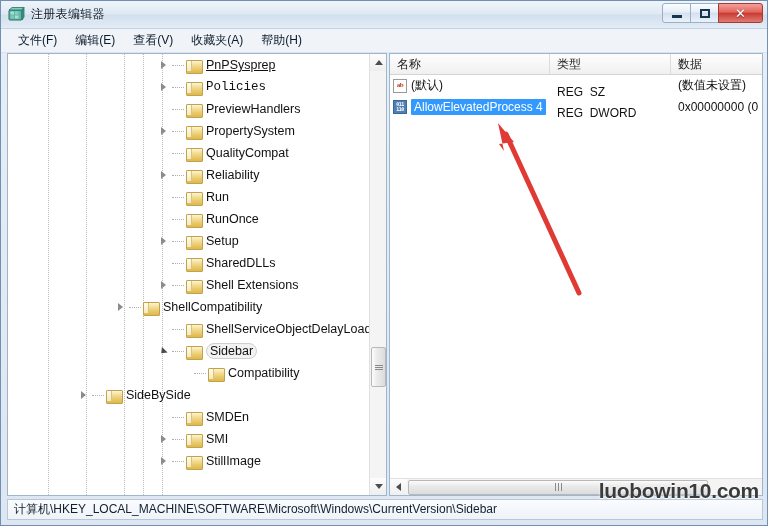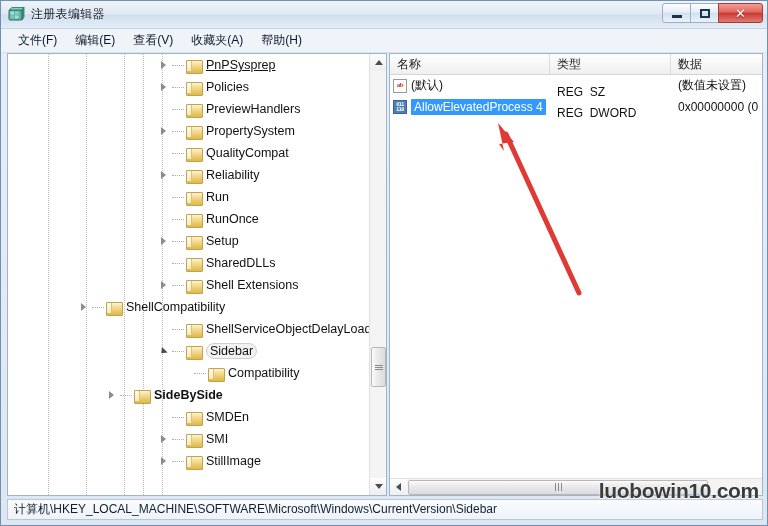--- a/index.html
+++ b/index.html
@@ -319,21 +319,21 @@
           <div class="guide" style="left:135px"></div>
           <div class="guide" style="left:154px"></div>
         </div>
         <div id="tree-rows">
             <div class="tree-row" style="padding-left: 150px; text-decoration: underline;">
               <div class="tw-arrow collapsed"></div>
               <div class="tw-dots"></div>
               <div class="folder"></div>
               <span class="tree-label">PnPSysprep</span>
             </div>
-            <div class="tree-row" style="padding-left: 150px;">
+            <div class="tree-row" style="padding-left: 150px; font-family: Liberation Mono, monospace;">
               <div class="tw-arrow collapsed"></div>
               <div class="tw-dots"></div>
               <div class="folder"></div>
               <span class="tree-label">Policies</span>
             </div>
             <div class="tree-row" style="padding-left: 150px;">
               <div class="tw-arrow"></div>
               <div class="tw-dots"></div>
               <div class="folder"></div>
               <span class="tree-label">PreviewHandlers</span>
@@ -379,21 +379,21 @@
               <div class="tw-dots"></div>
               <div class="folder"></div>
               <span class="tree-label">SharedDLLs</span>
             </div>
             <div class="tree-row" style="padding-left: 150px;">
               <div class="tw-arrow collapsed"></div>
               <div class="tw-dots"></div>
               <div class="folder"></div>
               <span class="tree-label">Shell Extensions</span>
             </div>
-            <div class="tree-row" style="padding-left: 70px;">
+            <div class="tree-row" style="padding-left: 107px;">
               <div class="tw-arrow collapsed"></div>
               <div class="tw-dots"></div>
               <div class="folder"></div>
               <span class="tree-label">ShellCompatibility</span>
             </div>
             <div class="tree-row" style="padding-left: 150px;">
               <div class="tw-arrow"></div>
               <div class="tw-dots"></div>
               <div class="folder"></div>
               <span class="tree-label">ShellServiceObjectDelayLoad</span>
@@ -403,21 +403,21 @@
               <div class="tw-dots"></div>
               <div class="folder"></div>
               <span class="tree-label">Sidebar</span>
             </div>
             <div class="tree-row" style="padding-left: 172px;">
               <div class="tw-arrow"></div>
               <div class="tw-dots"></div>
               <div class="folder"></div>
               <span class="tree-label">Compatibility</span>
             </div>
-            <div class="tree-row" style="padding-left: 98px; font-weight: bold;">
+            <div class="tree-row" style="padding-left: 70px;">
               <div class="tw-arrow collapsed"></div>
               <div class="tw-dots"></div>
               <div class="folder"></div>
               <span class="tree-label">SideBySide</span>
             </div>
             <div class="tree-row" style="padding-left: 150px; text-align: center;">
               <div class="tw-arrow"></div>
               <div class="tw-dots"></div>
               <div class="folder"></div>
               <span class="tree-label">SMDEn</span>

